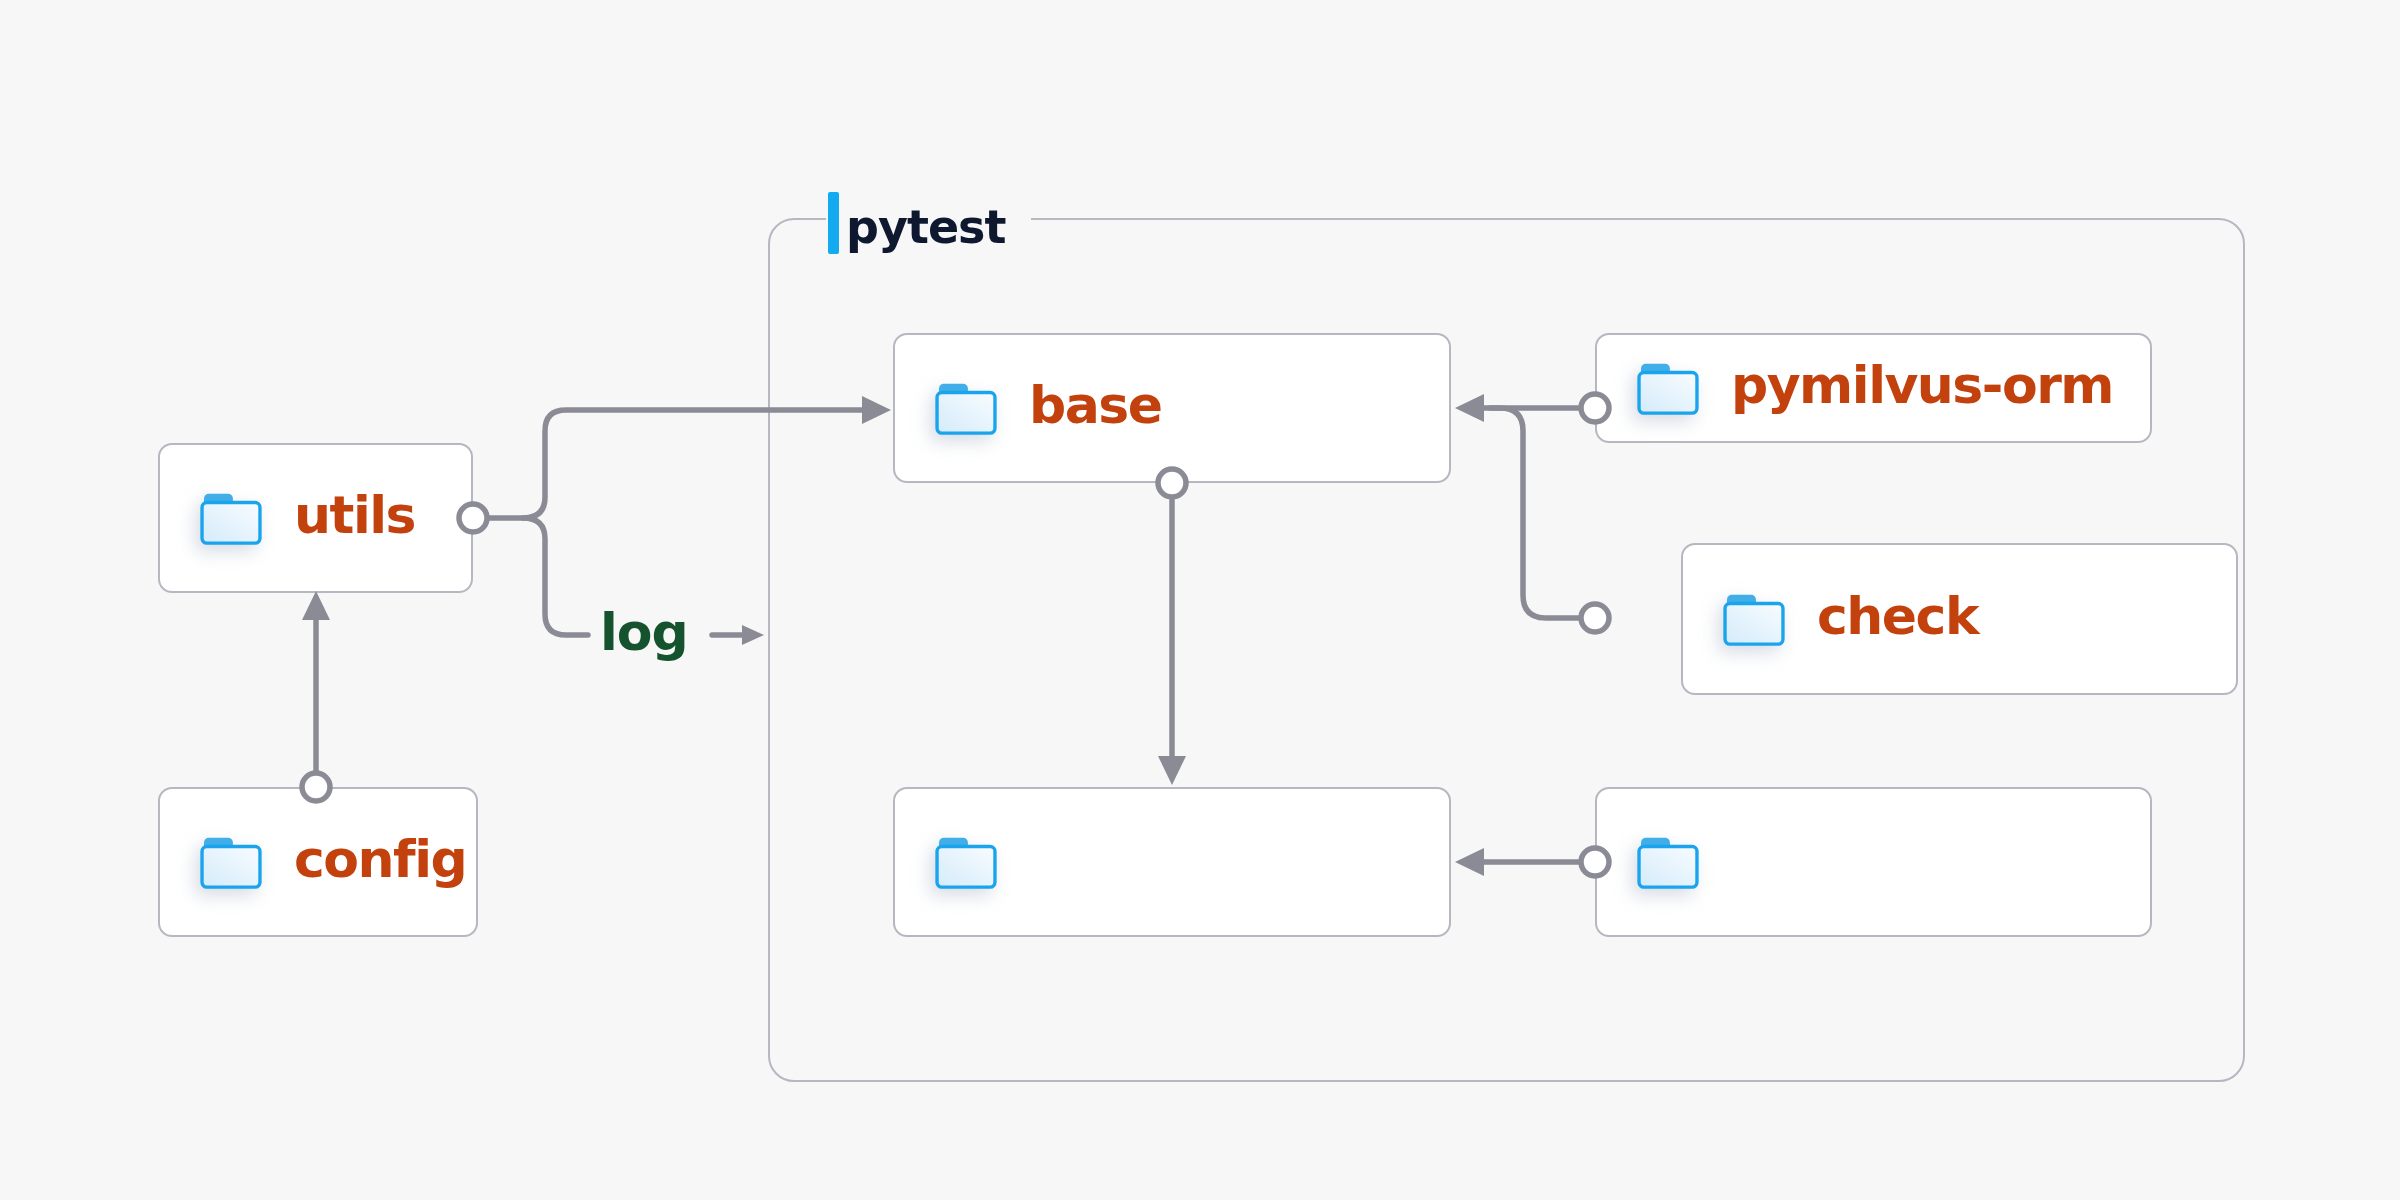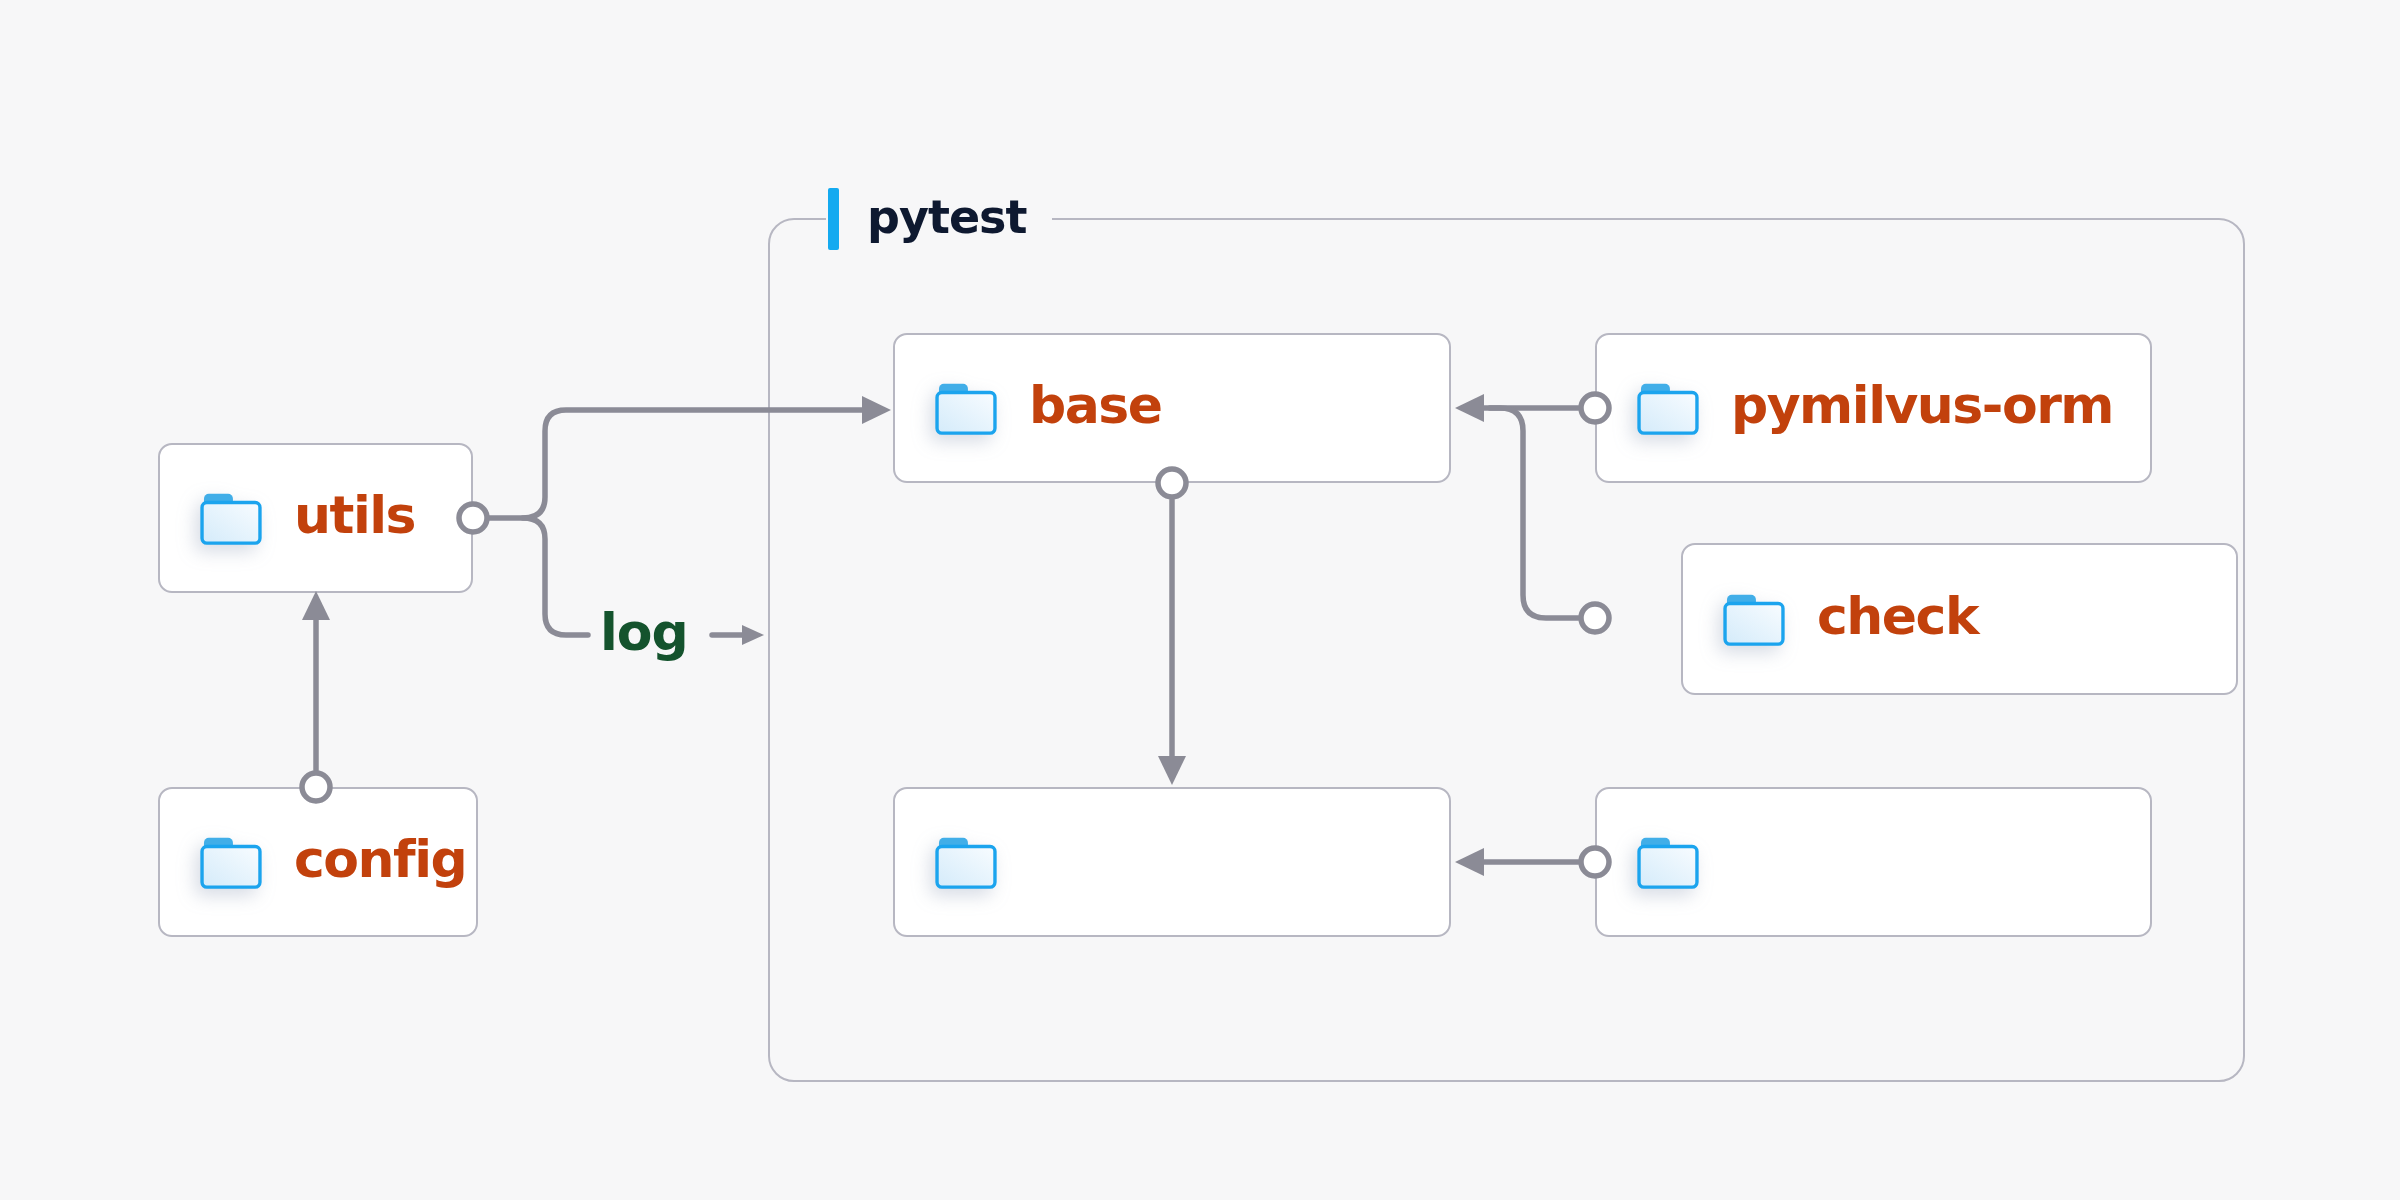--- a/index.html
+++ b/index.html
@@ -8,42 +8,42 @@
     background:#f7f7f8;
     font-family:"DejaVu Sans","Liberation Sans",sans-serif;
   }
   
   .group{
     position:absolute;left:768px;top:218px;width:1477px;height:864px;
     border:2px solid #b7b7c2;border-radius:26px;box-sizing:border-box;
   }
   .group-label{
     position:absolute;left:56px;top:-36px;height:70px;
-    background:#f7f7f8;display:flex;align-items:center;
-    padding:0 26px 0 2px;gap:28px;
+    background:#f7f7f8;display:flex;align-items:flex-end;
+    padding:0 26px 0 2px;gap:7px;
   }
   .tick{width:11px;height:62px;background:#14aaf0;border-radius:2px;flex:none;}
   .group-label-text{
     font-size:46px;font-weight:700;color:#0e1930;letter-spacing:-1px;line-height:1;
     padding-bottom:4px;
   }
   
   .node{
     position:absolute;background:#ffffff;border:2px solid #b7b7c2;border-radius:14px;
     box-sizing:border-box;display:flex;align-items:center;gap:30px;padding-left:38px;
   }
   .node .label{
     font-size:52px;font-weight:700;color:#c2410c;letter-spacing:-1.5px;line-height:1;
     padding-bottom:6px;white-space:nowrap;
   }
   .folder{width:66px;height:56px;flex:none;filter:drop-shadow(-5px 7px 9px rgba(110,130,160,.28));}
   .n-utils    {left:158px; top:443px; width:315px; height:150px;}
   .n-config   {left:158px; top:787px; width:320px; height:150px;}
   .n-base     {left:893px; top:333px; width:558px; height:150px;}
-  .n-pymilvus {left:1595px;top:333px; width:557px; height:150px;text-align:right;}
+  .n-pymilvus {left:1595px;top:333px; width:557px; height:110px;text-align:right;}
   .n-check    {left:1681px;top:543px; width:557px; height:152px;}
   .n-testcases{left:893px; top:787px; width:558px; height:150px;}
   .n-common   {left:1595px;top:787px; width:557px; height:150px;}
   
   #connectors{position:absolute;left:0;top:0;width:2400px;height:1200px;pointer-events:none;}
   #connectors path.wire{fill:none;stroke:#8b8b96;stroke-width:5.5;stroke-linecap:round;}
   #connectors polygon{fill:#8b8b96;}
   #connectors circle{fill:#ffffff;stroke:#8b8b96;stroke-width:5.5;}
   
   .log-label{

